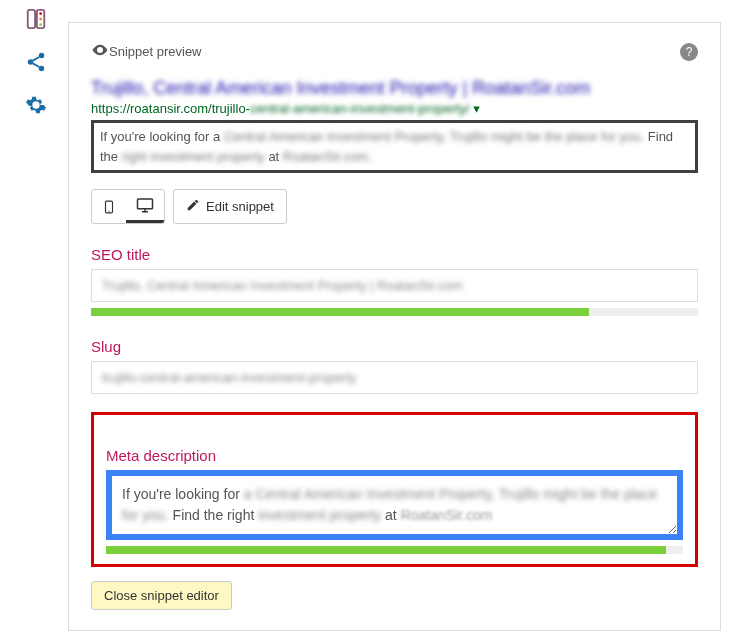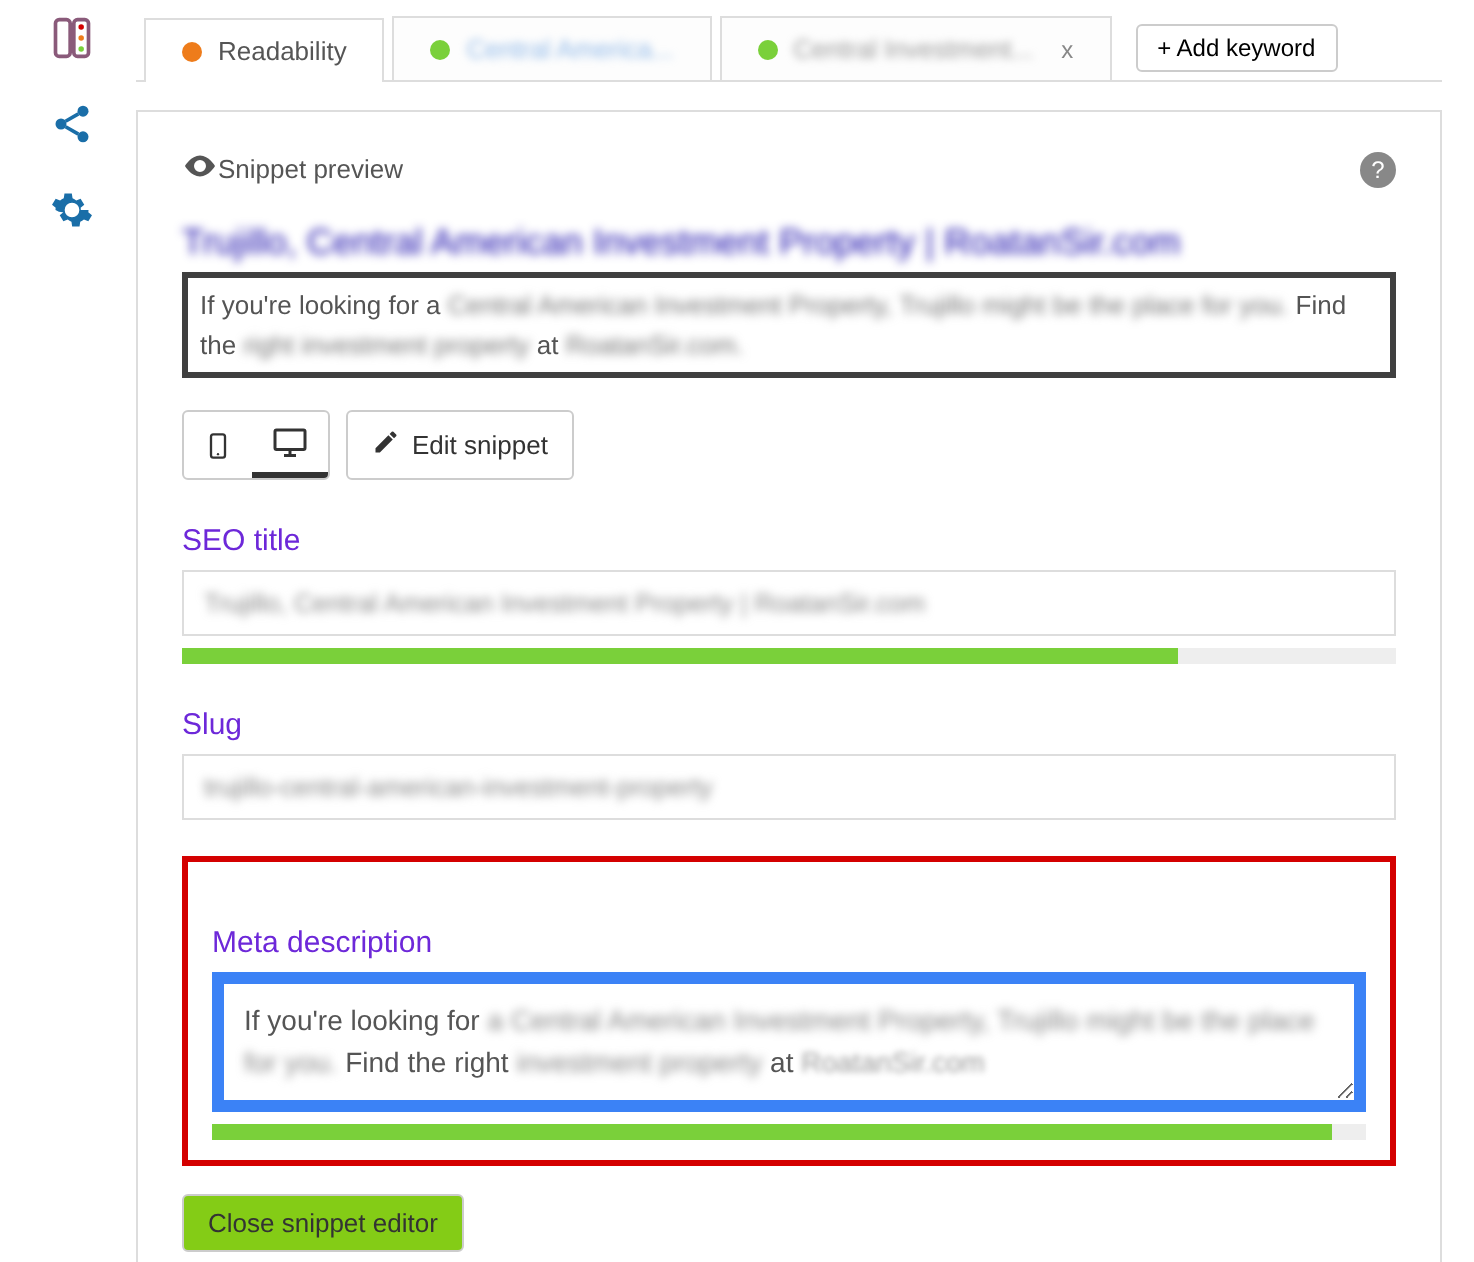--- a/index.html
+++ b/index.html
@@ -28,30 +28,30 @@
 .sn-url .bl { filter: blur(2px); }
 .redbox1 { border: 3px solid #404040; padding: 4px 6px; margin-top: 4px; }
 .sn-desc { color: #545454; font-size: 13px; line-height: 1.5; }
 .sn-desc .bl { filter: blur(2.5px); color: #777; }
 .toolbar { display: flex; gap: 8px; margin-top: 16px; }
 .toggle { display: flex; border: 1px solid #ccc; border-radius: 3px; overflow: hidden; }
 .toggle > div { padding: 6px 10px; display: flex; align-items: center; cursor: pointer; }
 .toggle > div.active { border-bottom: 3px solid #333; }
 .editbtn { display: flex; align-items: center; gap: 6px; border: 1px solid #ccc; border-radius: 3px; padding: 6px 12px; font-size: 13px; cursor: pointer; }
 .field { margin-top: 22px; }
-.field-label { font-size: 15px; color: #6d28d9; margin-bottom: 6px; }
+.field-label { font-size: 15px; color: #be185d; margin-bottom: 6px; }
 .tinput { width: 100%; border: 1px solid #ddd; padding: 8px 10px; font-size: 13px; color: #555; }
 .tinput .bl { filter: blur(2.5px); color: #888; }
 .bar { height: 8px; background: #eee; margin-top: 6px; position: relative; }
 .bar-fill { height: 100%; background: #7ad03a; }
 .redbox2 { border: 3px solid #d40000; padding: 32px 12px 10px; margin-top: 18px; }
 .meta-ta { width: 100%; border: 6px solid #3b82f6; padding: 8px 10px; font-size: 14px; line-height: 1.5; min-height: 60px; resize: vertical; overflow: auto; color: #555; }
 .meta-ta .bl { filter: blur(2.5px); color: #888; }
 .meta-ta .redu { color: #999; border-bottom: 2px wavy solid #d40000; filter: blur(1.5px); }
-.closebtn { margin-top: 14px; border: 1px solid #ccc; border-radius: 3px; padding: 6px 12px; font-size: 13px; background: #84cc16; cursor: pointer; display: inline-block; }
+.closebtn { margin-top: 14px; border: 1px solid #ccc; border-radius: 3px; padding: 6px 12px; font-size: 13px; background: #fef9c3; cursor: pointer; display: inline-block; }
 </style>
 </head>
 <body>
 
 <div class="layout">
   <div class="side">
     <span>
       <svg viewBox="0 0 24 24">
           <rect x="3" y="2" width="8" height="20" rx="2" fill="none" stroke="#8a5a7a" stroke-width="2"></rect>
           <rect x="13" y="2" width="8" height="20" rx="2" fill="none" stroke="#8a5a7a" stroke-width="2"></rect>
@@ -69,52 +69,39 @@
         </svg>
     </span>
     <span>
       <svg viewBox="0 0 24 24" fill="#1a6ea8">
           <path d="M12 8a4 4 0 100 8 4 4 0 000-8zm9 4a7 7 0 01-.1 1.2l2 1.6-2 3.4-2.4-1a7 7 0 01-2 1.2l-.4 2.6h-4l-.4-2.6a7 7 0 01-2-1.2l-2.4 1-2-3.4 2-1.6A7 7 0 013 12a7 7 0 01.1-1.2l-2-1.6 2-3.4 2.4 1a7 7 0 012-1.2L7.9 3h4l.4 2.6a7 7 0 012 1.2l2.4-1 2 3.4-2 1.6c.1.4.1.8.1 1.2z"></path>
         </svg>
     </span>
   </div>
 
   <div class="main">
-    <div class="tabs">
-      <div class="tab active">
-        <span class="dot orange"></span>
-        <span>Readability</span>
-      </div>
-      <div class="tab">
-        <span class="dot green"></span>
-        <span class="blur">Central America...</span>
-      </div>
-      <div class="tab">
-        <span class="dot green"></span>
-        <span class="blurg">Central Investment...</span>
-        <span class="x">x</span>
-      </div>
-      <button class="addkw">+ Add keyword</button>
-    </div>
 
     <div class="panel">
       <div class="panel-head">
         <div class="left">
           <span>
             <svg width="18" height="18" viewBox="0 0 24 24" fill="#555">
                 <path d="M12 5C6 5 2 12 2 12s4 7 10 7 10-7 10-7-4-7-10-7zm0 11a4 4 0 110-8 4 4 0 010 8z"></path>
                 <circle cx="12" cy="12" r="2" fill="#fff"></circle>
               </svg>
           </span>
           <span>Snippet preview</span>
         </div>
         <div class="help">?</div>
       </div>
 
       <div class="sn-title">Trujillo, Central American Investment Property | RoatanSir.com</div>
+      <div class="sn-url">
+        <span class="plain">https://roatansir.com/trujillo-</span><span class="bl">central-american-investment-property/</span> <span class="plain" style="color:#006621">▾</span>
+      </div>
 
       <div class="redbox1">
         <div class="sn-desc">
           <span>If you're looking for a </span><span class="bl">Central American Investment Property, Trujillo might be the place for you.</span><span> Find the </span><span class="bl">right investment property</span><span> at </span><span class="bl">RoatanSir.com.</span>
         </div>
       </div>
 
       <div class="toolbar">
         <div class="toggle">
           <div>

